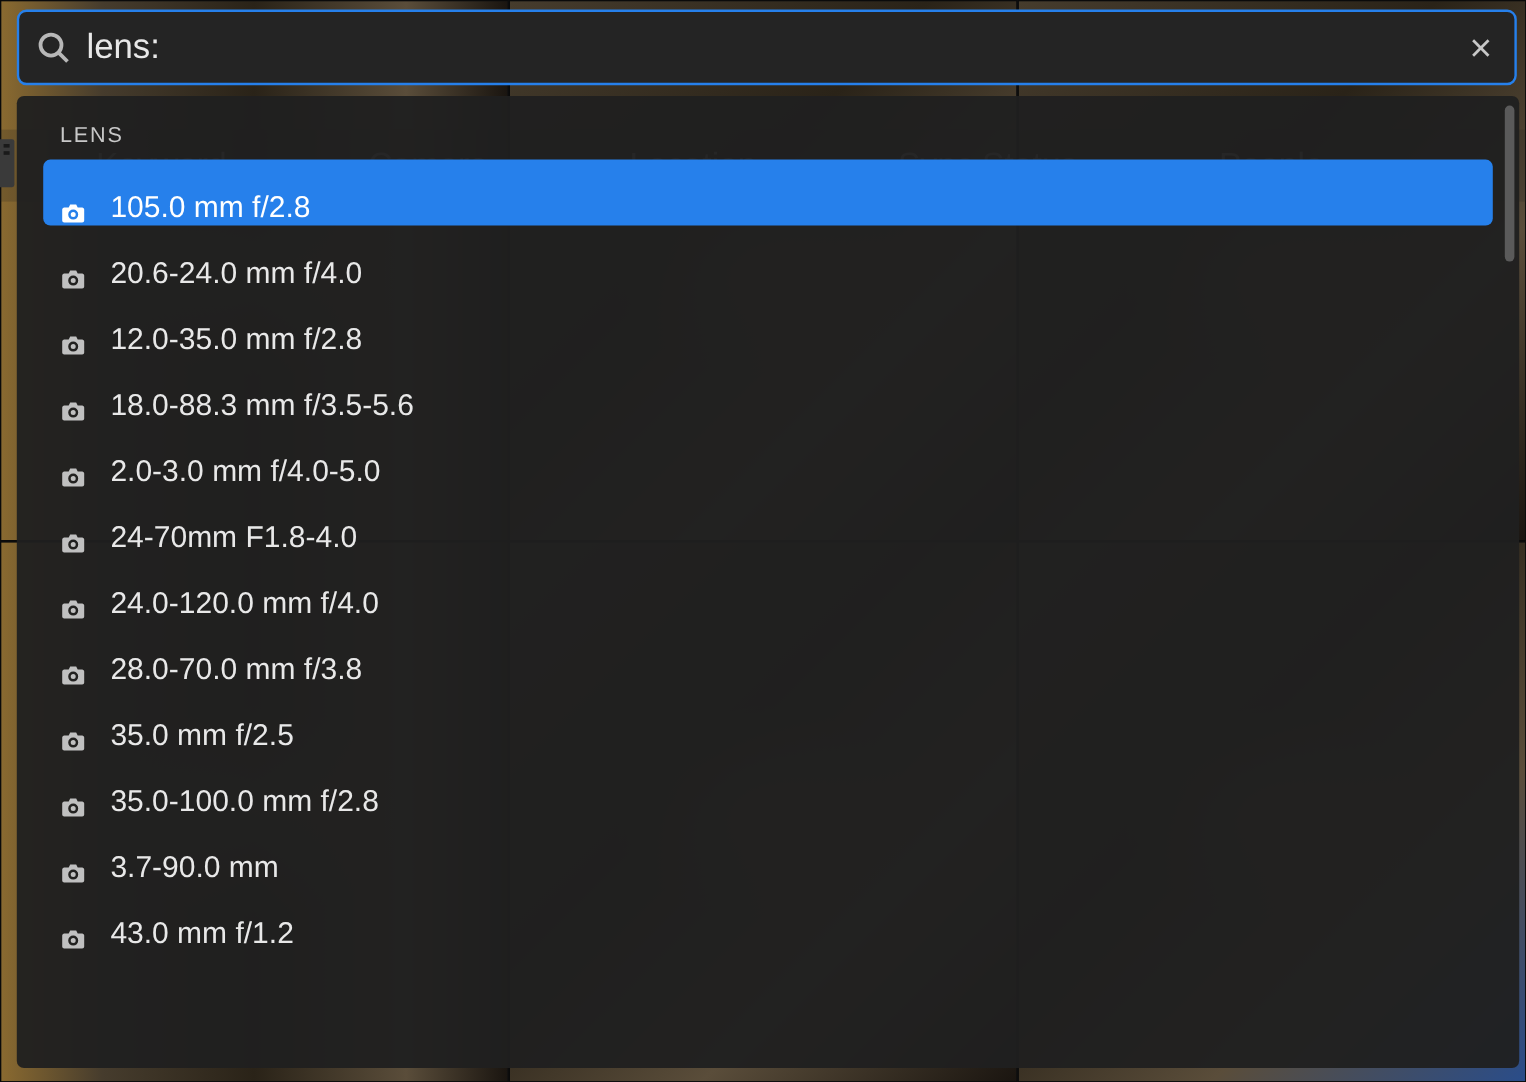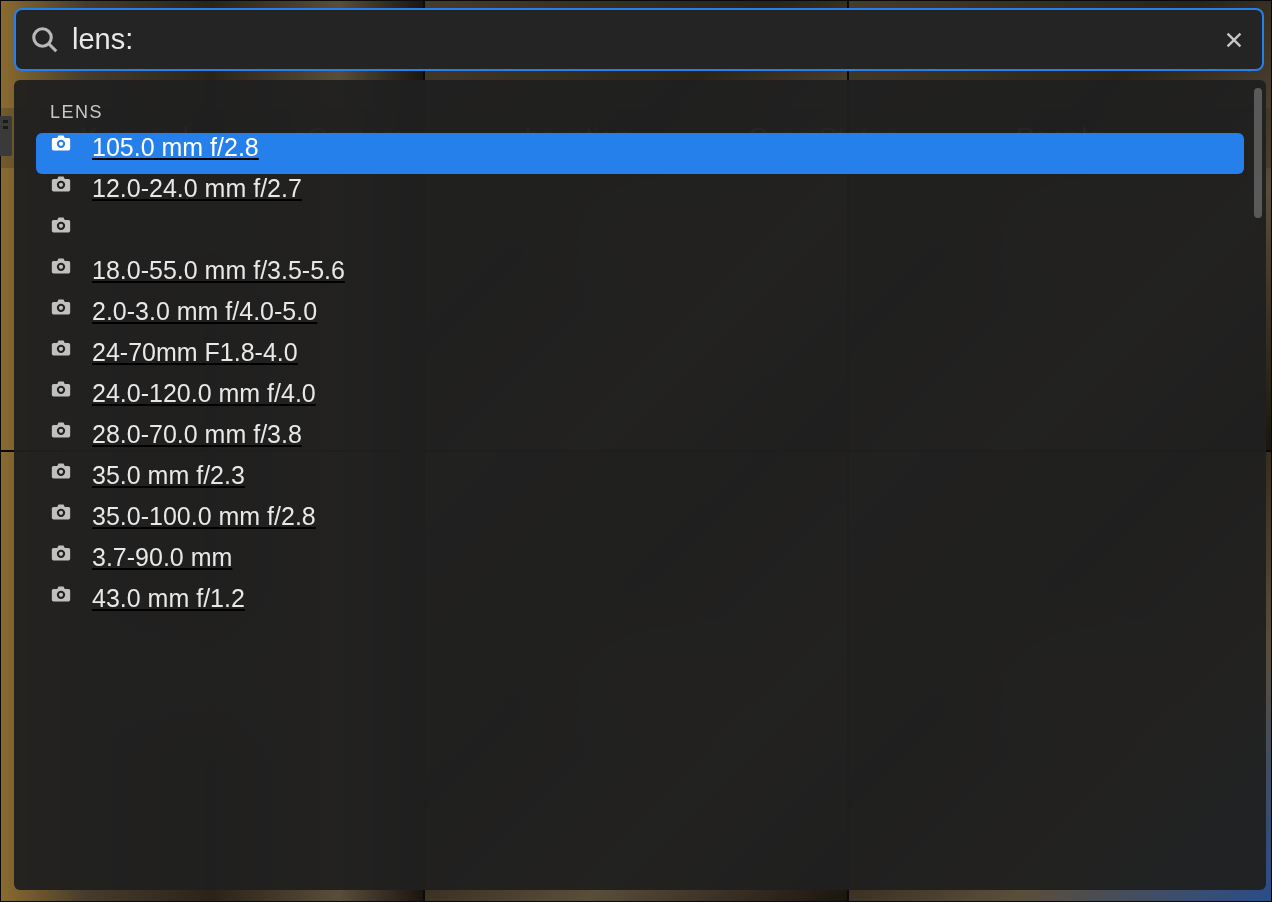--- a/index.html
+++ b/index.html
@@ -163,27 +163,26 @@
       color: #c8c8c8;
       font-size: 18px;
       letter-spacing: 1.5px;
       font-weight: 400;
     }
     .dropdown-list {
       padding: 4px 22px 0 22px;
     }
     .dropdown-item {
       display: flex;
-      align-items: flex-start;
-      height: 41px;
+      align-items: flex-end;
+      height: 55px;
       padding: 0 14px;
       border-radius: 6px;
       cursor: pointer;
       gap: 20px;
-      text-decoration: underline;
     }
     .dropdown-item.selected {
       background: #2680eb;
     }
     .item-icon {
       width: 22px;
       height: 20px;
       flex-shrink: 0;
       color: #c0c0c0;
     }
@@ -285,32 +284,33 @@
       <div class="dropdown-item selected">
         <svg class="item-icon" viewBox="0 0 24 24" fill="currentColor">
           <path d="M9 3 L7.5 6 L3 6 C2 6 1 7 1 8 L1 19 C1 20 2 21 3 21 L21 21 C22 21 23 20 23 19 L23 8 C23 7 22 6 21 6 L16.5 6 L15 3 Z M12 8 A5 5 0 1 1 12 18 A5 5 0 1 1 12 8 Z M12 10.5 A2.5 2.5 0 1 0 12 15.5 A2.5 2.5 0 1 0 12 10.5 Z"></path>
         </svg>
         <span class="item-label">105.0 mm f/2.8</span>
       </div>
       <div class="dropdown-item">
         <svg class="item-icon" viewBox="0 0 24 24" fill="currentColor">
           <path d="M9 3 L7.5 6 L3 6 C2 6 1 7 1 8 L1 19 C1 20 2 21 3 21 L21 21 C22 21 23 20 23 19 L23 8 C23 7 22 6 21 6 L16.5 6 L15 3 Z M12 8 A5 5 0 1 1 12 18 A5 5 0 1 1 12 8 Z M12 10.5 A2.5 2.5 0 1 0 12 15.5 A2.5 2.5 0 1 0 12 10.5 Z"></path>
         </svg>
-        <span class="item-label">12.0-24.0 mm f/2.7</span>
-      </div>
-      <div class="dropdown-item">
-        <svg class="item-icon" viewBox="0 0 24 24" fill="currentColor">
-          <path d="M9 3 L7.5 6 L3 6 C2 6 1 7 1 8 L1 19 C1 20 2 21 3 21 L21 21 C22 21 23 20 23 19 L23 8 C23 7 22 6 21 6 L16.5 6 L15 3 Z M12 8 A5 5 0 1 1 12 18 A5 5 0 1 1 12 8 Z M12 10.5 A2.5 2.5 0 1 0 12 15.5 A2.5 2.5 0 1 0 12 10.5 Z"></path>
-        </svg>
-      </div>
-      <div class="dropdown-item">
-        <svg class="item-icon" viewBox="0 0 24 24" fill="currentColor">
-          <path d="M9 3 L7.5 6 L3 6 C2 6 1 7 1 8 L1 19 C1 20 2 21 3 21 L21 21 C22 21 23 20 23 19 L23 8 C23 7 22 6 21 6 L16.5 6 L15 3 Z M12 8 A5 5 0 1 1 12 18 A5 5 0 1 1 12 8 Z M12 10.5 A2.5 2.5 0 1 0 12 15.5 A2.5 2.5 0 1 0 12 10.5 Z"></path>
-        </svg>
-        <span class="item-label">18.0-55.0 mm f/3.5-5.6</span>
+        <span class="item-label">20.6-24.0 mm f/4.0</span>
+      </div>
+      <div class="dropdown-item">
+        <svg class="item-icon" viewBox="0 0 24 24" fill="currentColor">
+          <path d="M9 3 L7.5 6 L3 6 C2 6 1 7 1 8 L1 19 C1 20 2 21 3 21 L21 21 C22 21 23 20 23 19 L23 8 C23 7 22 6 21 6 L16.5 6 L15 3 Z M12 8 A5 5 0 1 1 12 18 A5 5 0 1 1 12 8 Z M12 10.5 A2.5 2.5 0 1 0 12 15.5 A2.5 2.5 0 1 0 12 10.5 Z"></path>
+        </svg>
+        <span class="item-label">12.0-35.0 mm f/2.8</span>
+      </div>
+      <div class="dropdown-item">
+        <svg class="item-icon" viewBox="0 0 24 24" fill="currentColor">
+          <path d="M9 3 L7.5 6 L3 6 C2 6 1 7 1 8 L1 19 C1 20 2 21 3 21 L21 21 C22 21 23 20 23 19 L23 8 C23 7 22 6 21 6 L16.5 6 L15 3 Z M12 8 A5 5 0 1 1 12 18 A5 5 0 1 1 12 8 Z M12 10.5 A2.5 2.5 0 1 0 12 15.5 A2.5 2.5 0 1 0 12 10.5 Z"></path>
+        </svg>
+        <span class="item-label">18.0-88.3 mm f/3.5-5.6</span>
       </div>
       <div class="dropdown-item">
         <svg class="item-icon" viewBox="0 0 24 24" fill="currentColor">
           <path d="M9 3 L7.5 6 L3 6 C2 6 1 7 1 8 L1 19 C1 20 2 21 3 21 L21 21 C22 21 23 20 23 19 L23 8 C23 7 22 6 21 6 L16.5 6 L15 3 Z M12 8 A5 5 0 1 1 12 18 A5 5 0 1 1 12 8 Z M12 10.5 A2.5 2.5 0 1 0 12 15.5 A2.5 2.5 0 1 0 12 10.5 Z"></path>
         </svg>
         <span class="item-label">2.0-3.0 mm f/4.0-5.0</span>
       </div>
       <div class="dropdown-item">
         <svg class="item-icon" viewBox="0 0 24 24" fill="currentColor">
           <path d="M9 3 L7.5 6 L3 6 C2 6 1 7 1 8 L1 19 C1 20 2 21 3 21 L21 21 C22 21 23 20 23 19 L23 8 C23 7 22 6 21 6 L16.5 6 L15 3 Z M12 8 A5 5 0 1 1 12 18 A5 5 0 1 1 12 8 Z M12 10.5 A2.5 2.5 0 1 0 12 15.5 A2.5 2.5 0 1 0 12 10.5 Z"></path>
@@ -326,21 +326,21 @@
       <div class="dropdown-item">
         <svg class="item-icon" viewBox="0 0 24 24" fill="currentColor">
           <path d="M9 3 L7.5 6 L3 6 C2 6 1 7 1 8 L1 19 C1 20 2 21 3 21 L21 21 C22 21 23 20 23 19 L23 8 C23 7 22 6 21 6 L16.5 6 L15 3 Z M12 8 A5 5 0 1 1 12 18 A5 5 0 1 1 12 8 Z M12 10.5 A2.5 2.5 0 1 0 12 15.5 A2.5 2.5 0 1 0 12 10.5 Z"></path>
         </svg>
         <span class="item-label">28.0-70.0 mm f/3.8</span>
       </div>
       <div class="dropdown-item">
         <svg class="item-icon" viewBox="0 0 24 24" fill="currentColor">
           <path d="M9 3 L7.5 6 L3 6 C2 6 1 7 1 8 L1 19 C1 20 2 21 3 21 L21 21 C22 21 23 20 23 19 L23 8 C23 7 22 6 21 6 L16.5 6 L15 3 Z M12 8 A5 5 0 1 1 12 18 A5 5 0 1 1 12 8 Z M12 10.5 A2.5 2.5 0 1 0 12 15.5 A2.5 2.5 0 1 0 12 10.5 Z"></path>
         </svg>
-        <span class="item-label">35.0 mm f/2.3</span>
+        <span class="item-label">35.0 mm f/2.5</span>
       </div>
       <div class="dropdown-item">
         <svg class="item-icon" viewBox="0 0 24 24" fill="currentColor">
           <path d="M9 3 L7.5 6 L3 6 C2 6 1 7 1 8 L1 19 C1 20 2 21 3 21 L21 21 C22 21 23 20 23 19 L23 8 C23 7 22 6 21 6 L16.5 6 L15 3 Z M12 8 A5 5 0 1 1 12 18 A5 5 0 1 1 12 8 Z M12 10.5 A2.5 2.5 0 1 0 12 15.5 A2.5 2.5 0 1 0 12 10.5 Z"></path>
         </svg>
         <span class="item-label">35.0-100.0 mm f/2.8</span>
       </div>
       <div class="dropdown-item">
         <svg class="item-icon" viewBox="0 0 24 24" fill="currentColor">
           <path d="M9 3 L7.5 6 L3 6 C2 6 1 7 1 8 L1 19 C1 20 2 21 3 21 L21 21 C22 21 23 20 23 19 L23 8 C23 7 22 6 21 6 L16.5 6 L15 3 Z M12 8 A5 5 0 1 1 12 18 A5 5 0 1 1 12 8 Z M12 10.5 A2.5 2.5 0 1 0 12 15.5 A2.5 2.5 0 1 0 12 10.5 Z"></path>

